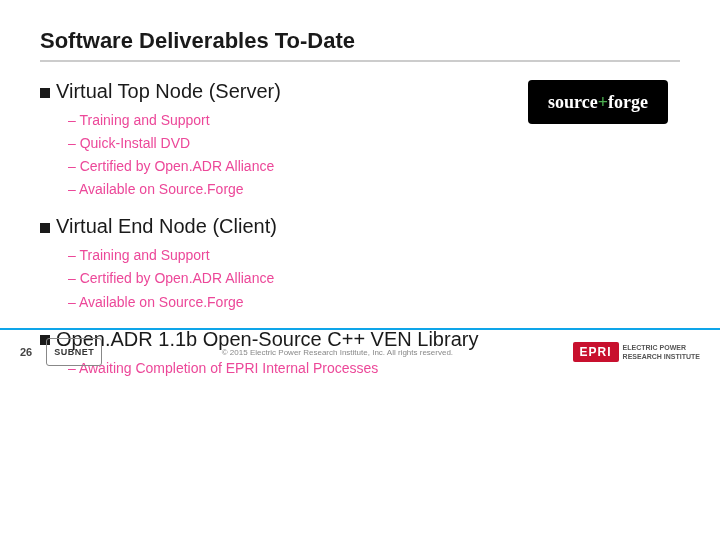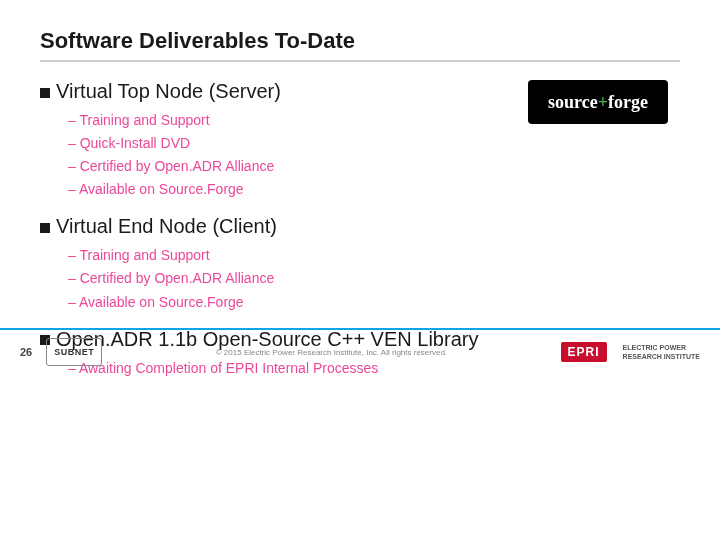--- a/index.html
+++ b/index.html
@@ -147,21 +147,21 @@
       font-size: 8px;
       color: #888;
       text-align: center;
       flex: 1;
       margin: 0 10px;
     }
 
     .epri-logo {
       display: flex;
       align-items: center;
-      gap: 16px;
+      gap: 4px;
     }
 
     .epri-box {
       background: #c8102e;
       color: #ffffff;
       font-size: 12px;
       font-weight: bold;
       padding: 3px 7px;
       border-radius: 2px;
       letter-spacing: 1px;

